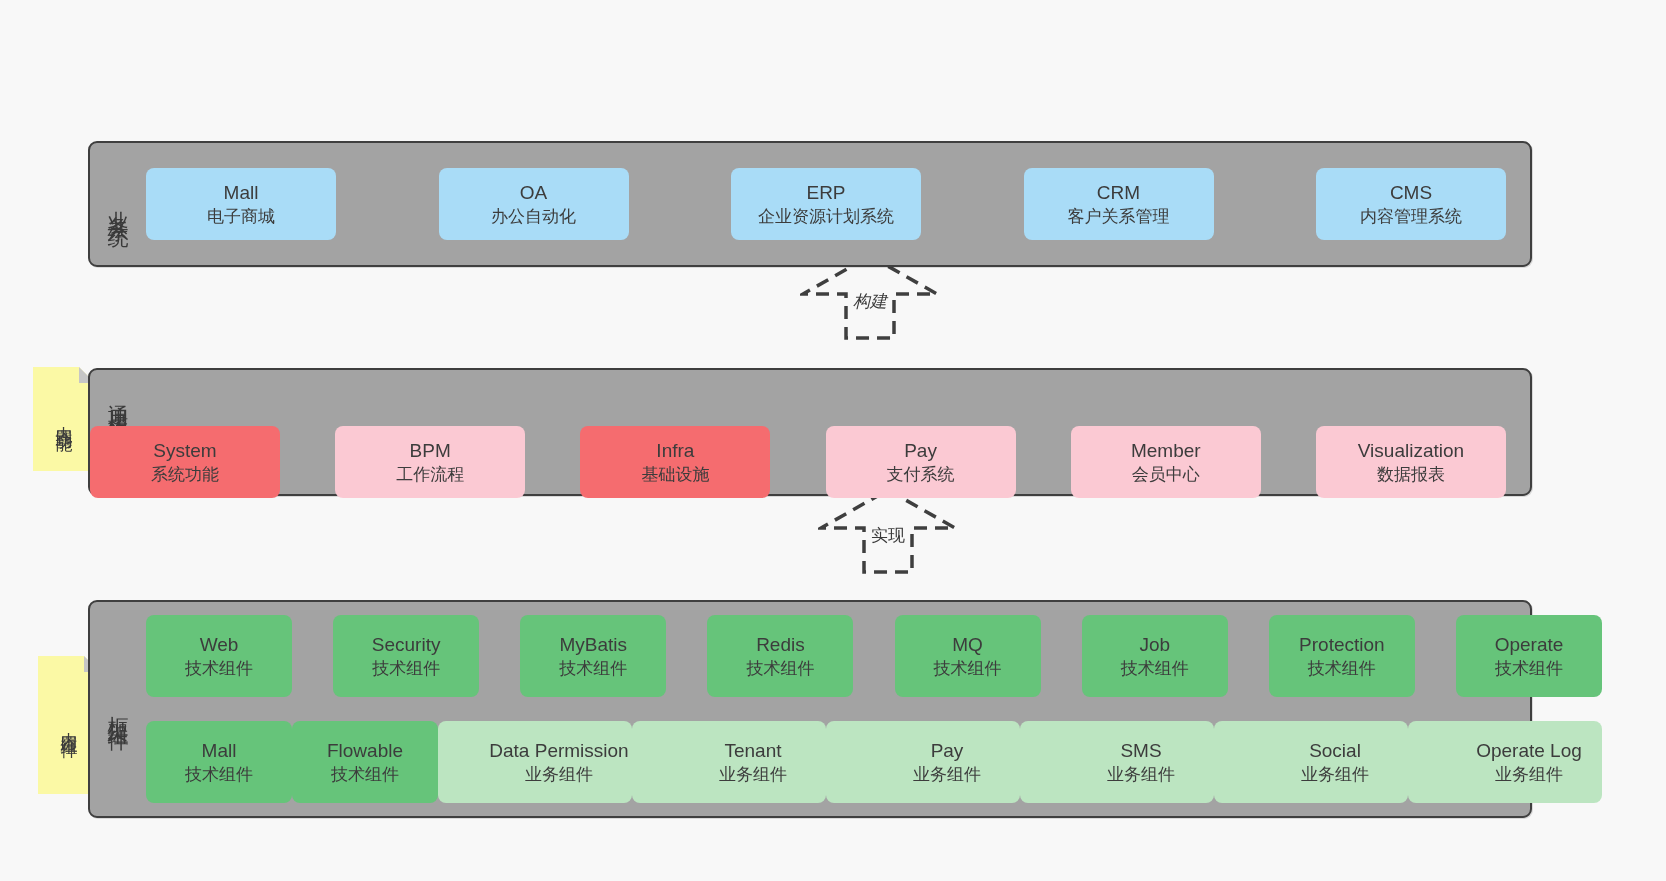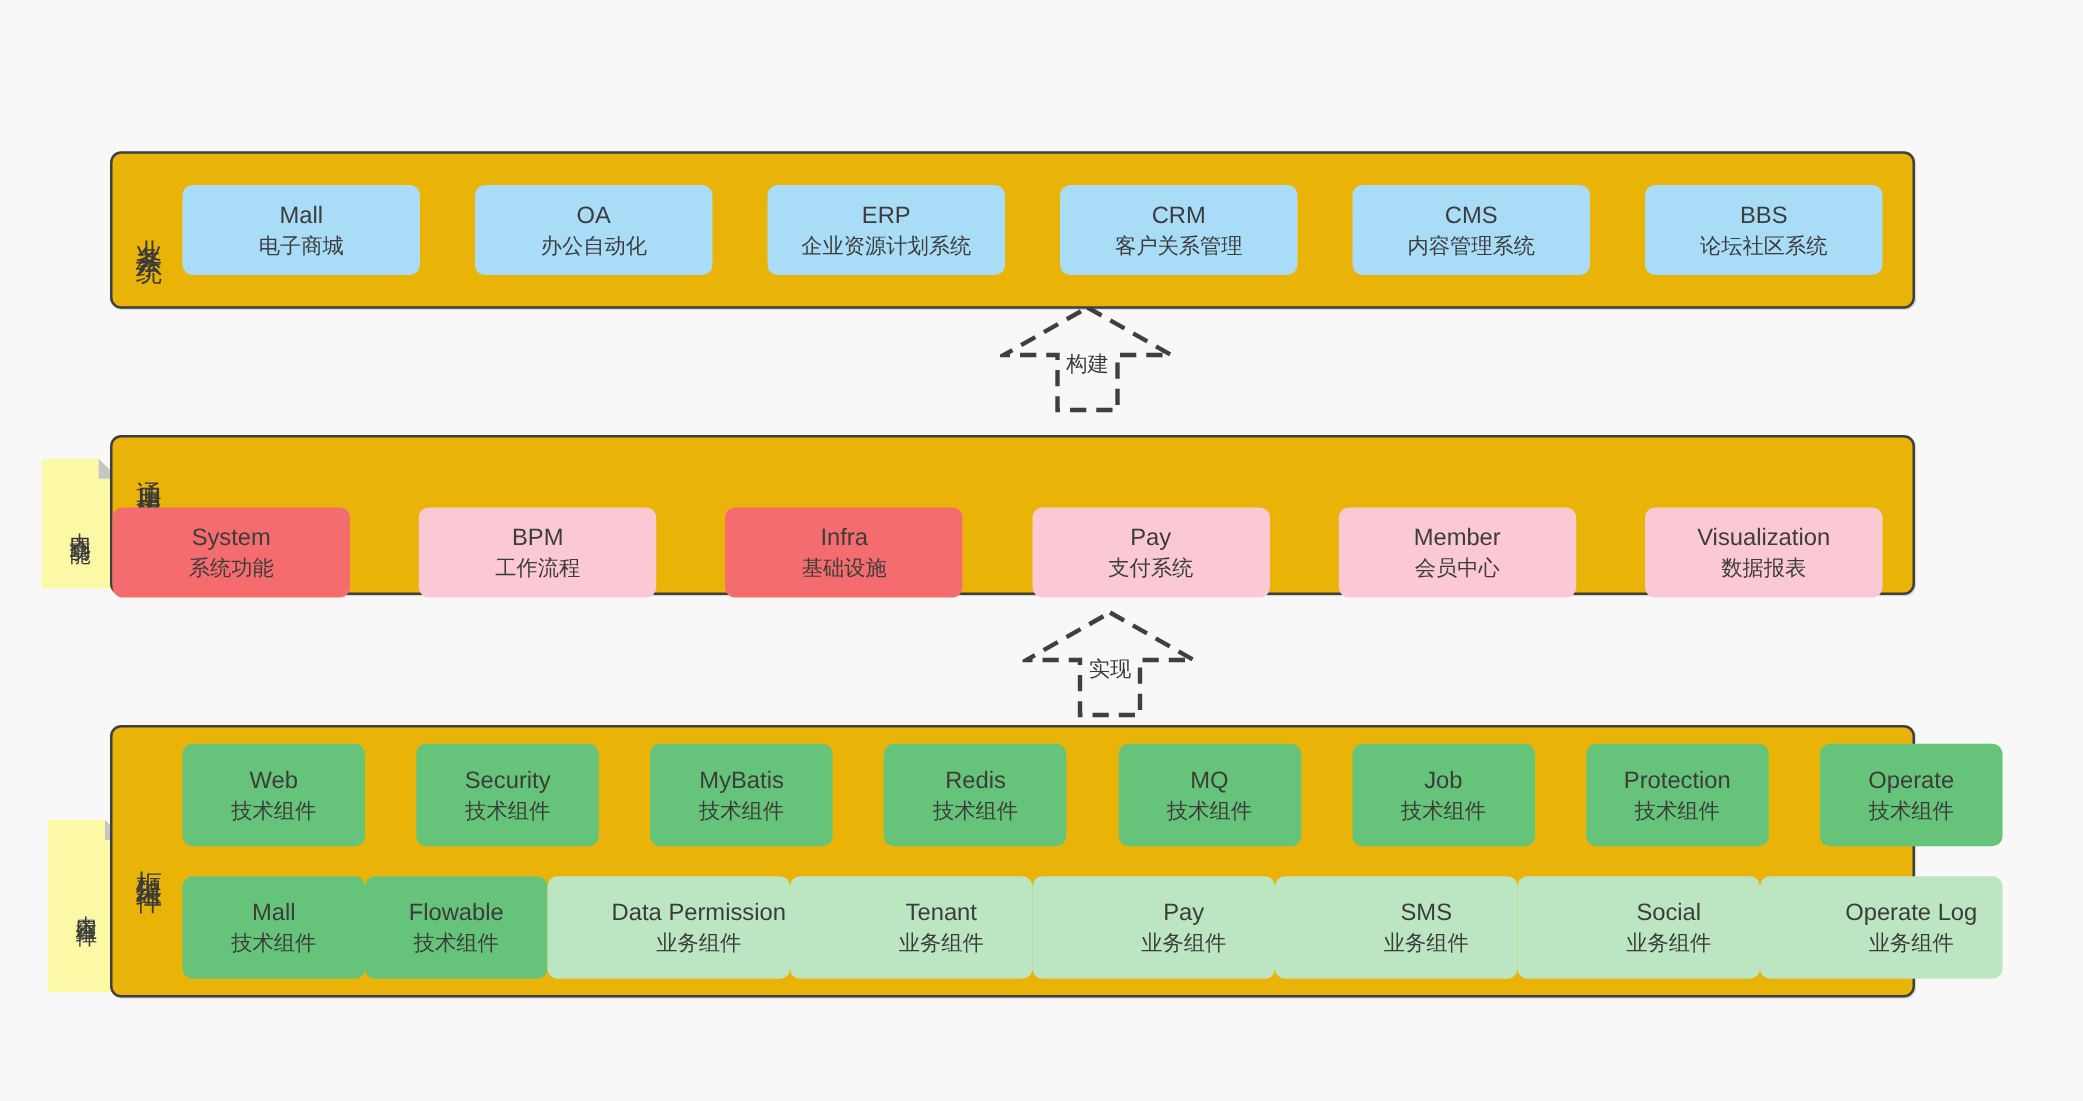--- a/index.html
+++ b/index.html
@@ -4,26 +4,27 @@
 <style>
   html,body{margin:0;padding:0;}
   body{
     width:1666px;height:881px;position:relative;overflow:hidden;
     background:#f8f8f8;
     font-family:"Liberation Sans", sans-serif;
     color:#3c3c3c;
   }
   .band{
     position:absolute;
-    background:#eab308;
+    background:#a3a3a3;
     border:2px solid #3f3f3f;
     border-radius:9px;
     display:flex;
     z-index:2;
     box-shadow:1px 1px 0 rgba(0,0,0,0.12);
+    margin-top:20px;
   }
   .band-label{
     width:56px;flex:0 0 56px;
     display:flex;align-items:center;justify-content:center;
   }
   .v-text{
     writing-mode:vertical-rl;
     text-orientation:upright;
     font-size:21px;
     letter-spacing:5px;
@@ -96,28 +97,24 @@
         <div class="zh">企业资源计划系统</div>
       </div>
       <div class="box blue">
         <div class="en">CRM</div>
         <div class="zh">客户关系管理</div>
       </div>
       <div class="box blue">
         <div class="en">CMS</div>
         <div class="zh">内容管理系统</div>
       </div>
-      <div class="box blue">
-        <div class="en">BBS</div>
-        <div class="zh">论坛社区系统</div>
-      </div>
-    </div>
-  </div>
-
-  <div class="arrow" style="left:800px;top:243px;">
+    </div>
+  </div>
+
+  <div class="arrow" style="left:800px;top:253px;font-style:italic;">
     <svg width="140" height="88" viewBox="0 0 140 88">
       <polygon points="70,3 137,41 94,41 94,85 46,85 46,41 3,41" fill="#f8f8f8" stroke="#3f3f3f" stroke-width="3.5" stroke-dasharray="13 8"></polygon>
     </svg>
     <span class="arrow-label">构建</span>
   </div>
 
   <div class="sticky" style="left:33px;top:367px;width:62px;height:104px;">
     <div class="fold"></div>
     <div class="v-text">内置功能</div>
   </div>

